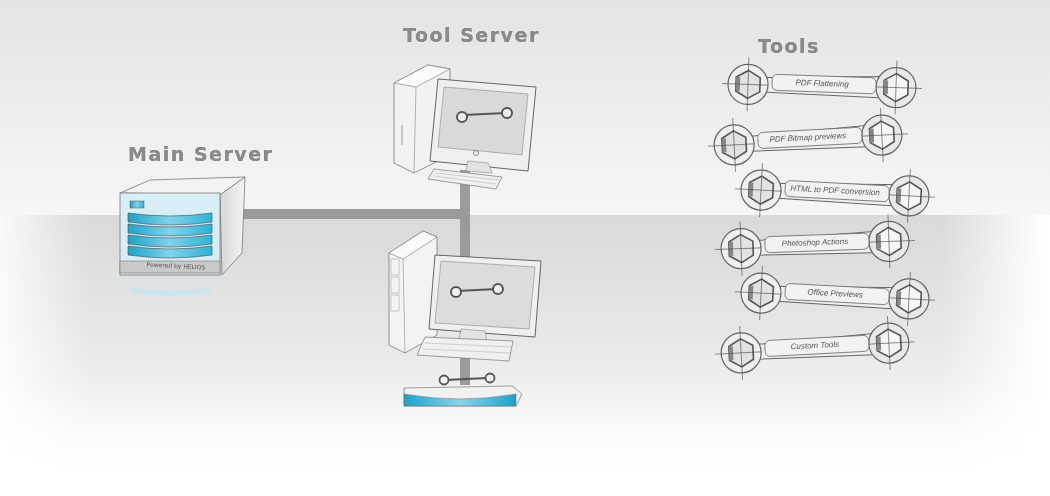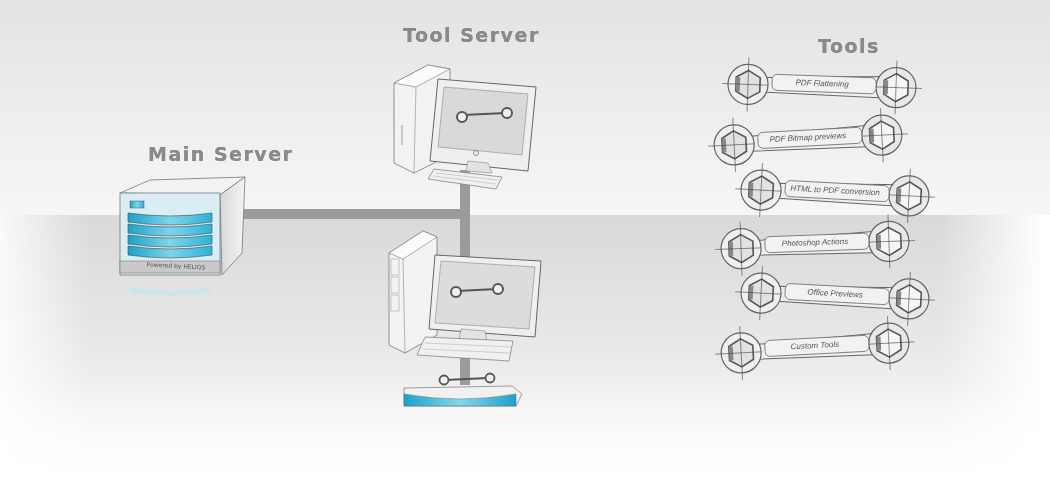--- a/index.html
+++ b/index.html
@@ -25,23 +25,23 @@
   }
   .bg-floor-fade-bottom {
     position: absolute; left: 0; top: 380px; width: 1050px; height: 116px;
     background: linear-gradient(180deg, rgba(255,255,255,0) 0%, #ffffff 90%);
   }
   .heading {
     position: absolute; color: #8a8a8a; font-family: "DejaVu Sans", sans-serif;
     font-size: 19px; letter-spacing: 1.5px; font-weight: bold;
     text-shadow: 0 0 0.4px #888;
   }
-  #h-main { left: 128px; top: 143px; margin-left: 20px; }
+  #h-main { left: 128px; top: 143px; }
   #h-tool { left: 403px; top: 24px; }
-  #h-tools { left: 818px; top: 35px; }
+  #h-tools { left: 758px; top: 35px; }
   .connector { position: absolute; background: #9b9b9b; }
   #conn-h { left: 240px; top: 209px; width: 228px; height: 10px; }
   #conn-v { left: 460px; top: 170px; width: 10px; height: 215px; }
   svg.device { position: absolute; overflow: visible; }
   .tool {
     position: absolute; width: 200px; height: 56px;
   }
   .tool svg { position: absolute; left: 0; top: 0; overflow: visible; }
   .tool-label {
     position: absolute; left: 50px; top: 18px; width: 100px; height: 16px;

